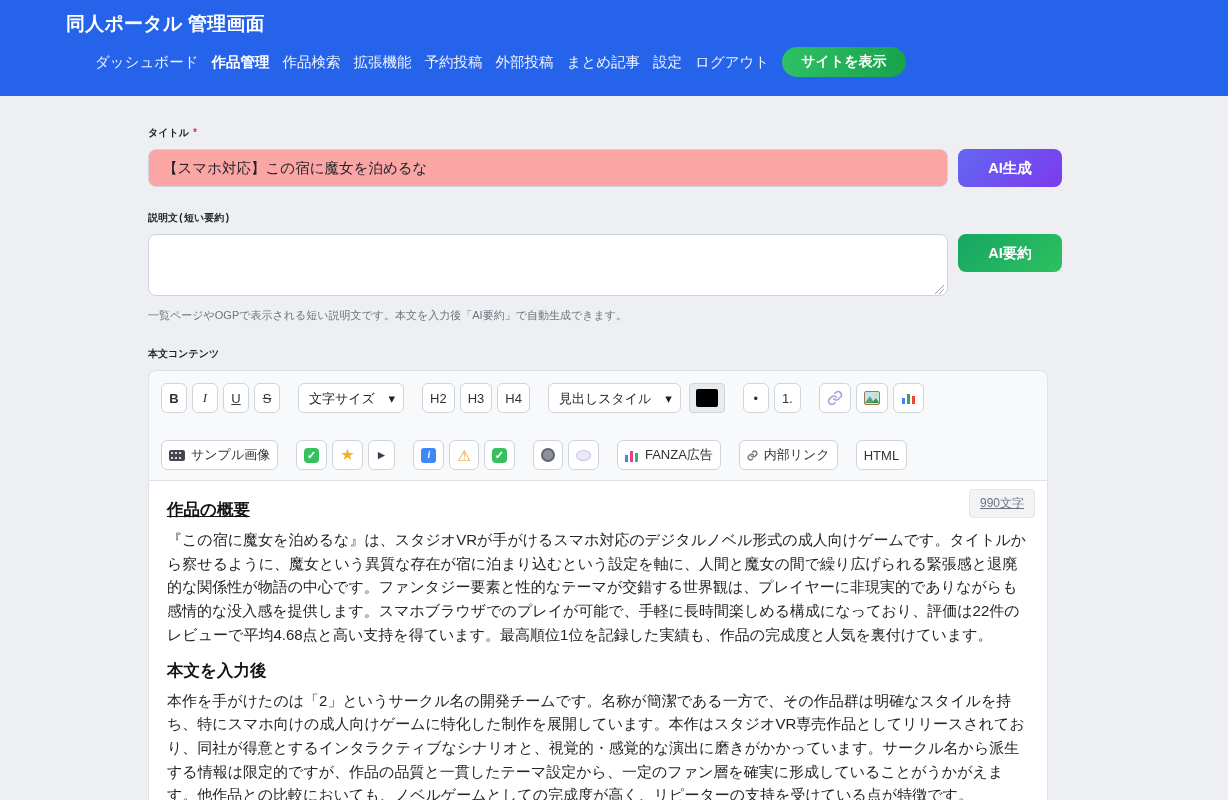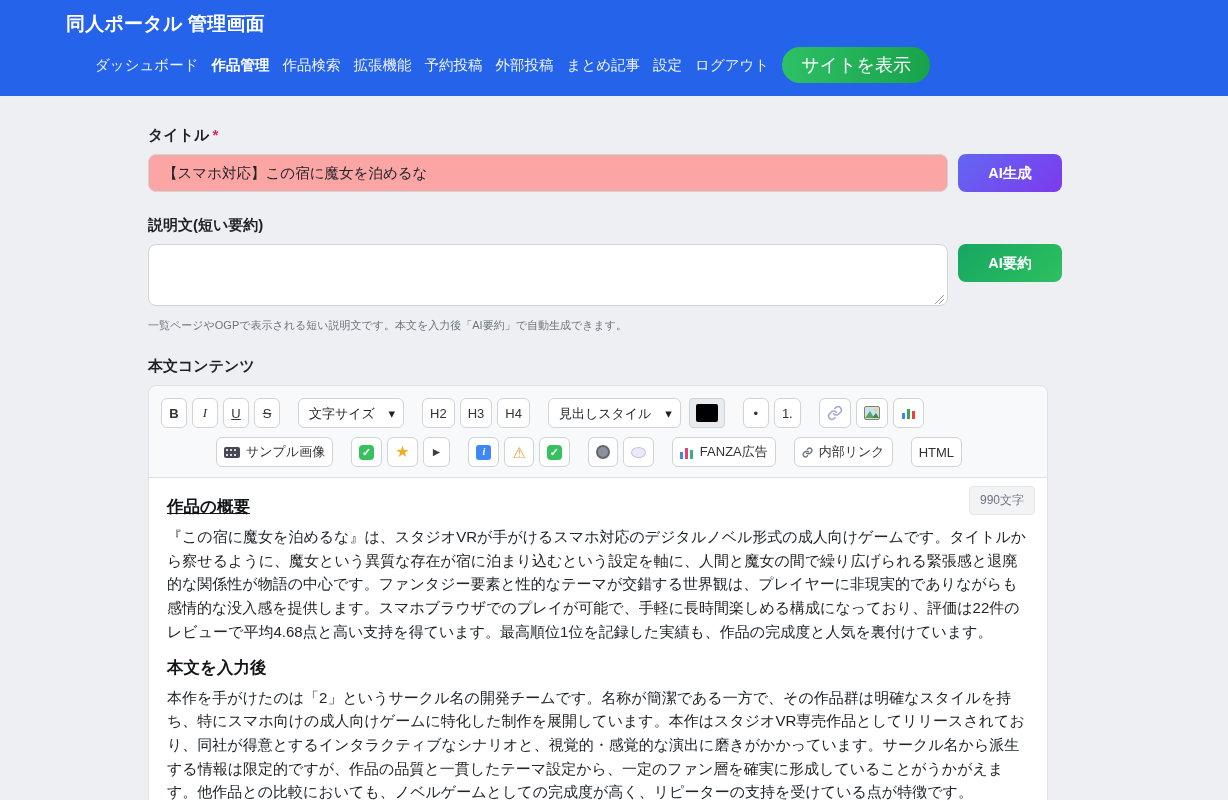--- a/index.html
+++ b/index.html
@@ -6,46 +6,46 @@
   html,body { margin:0; width:1228px; height:800px; overflow:hidden; }
   body { background:#edeff2; font-family:"Liberation Sans","DejaVu Sans",sans-serif; color:#212529; }
 
   
   .header { background:#2563eb; height:96px; padding:11px 24px 0 66px; color:#fff; }
   .app-title { font-size:19px; font-weight:bold; letter-spacing:.2px; }
   .nav { display:flex; align-items:center; margin:10px 0 0 29px; gap:13px; }
   .nav-item { font-size:14.5px; color:rgba(255,255,255,.92); cursor:pointer; white-space:nowrap; }
   .nav-item.active { font-weight:bold; color:#fff; }
   .view-site { background:linear-gradient(90deg,#2ec066,#18a34b); border:none; color:#fff;
-               padding:6px 19px; border-radius:999px; font-size:18px; font-weight:normal; cursor:pointer; }
+               padding:6px 19px; border-radius:999px; font-size:14px; font-weight:bold; cursor:pointer; }
 
   
   .main { padding:30px 0 0 148px; }
-  .field-label { font-size:15px; font-weight:bold; margin-bottom:9px; color:#1d2126; }
+  .field-label { font-size:10px; font-weight:bold; margin-bottom:9px; color:#1d2126;font-family:Liberation Mono, monospace; }
   .req { color:#e0245e; margin-left:3px; font-weight:bold; }
   .frow { display:flex; align-items:flex-start; gap:10px; }
   .text-input { width:800px; height:38px; border:1px solid #ced4da; border-radius:8px;
                 padding:0 14px; font-size:14.5px; background:#fca5a5; color:#212529; }
   .ai-btn { width:104px; height:38px; border:none; border-radius:8px; color:#fff;
             font-size:14.5px; font-weight:bold; cursor:pointer; }
   .ai-generate { background:linear-gradient(135deg,#6467f2,#7c3aed); }
   .ai-summary  { background:linear-gradient(135deg,#16a662,#2ec05f); }
   .sec { margin-bottom:24px; }
   .textarea-wrap { position:relative; width:800px; }
   .summary-textarea { width:800px; height:62px; border:1px solid #ced4da; border-radius:8px;
              padding:8px 14px; font:inherit; font-size:14.5px; resize:none; background:#fff; }
   .resize-corner { position:absolute; right:4px; bottom:6px; width:9px; height:9px; pointer-events:none;
      background:linear-gradient(135deg,transparent 0 46%,#9aa0a6 46% 54%,transparent 54% 68%,#9aa0a6 68% 76%,transparent 76%); }
   .helper { font-size:11px; color:#6c757d; margin-top:8px; }
 
   
   .editor { width:900px; margin-top:9px; }
   .toolbar { background:#f8f9fa; border:1px solid #dee2e6; border-radius:8px 8px 0 0; padding:12px 12px 10px; }
   .t-row { display:flex; align-items:center; }
-  .t-row + .t-row { margin-top:9px;justify-content:center; }
+  .t-row + .t-row { margin-top:27px; }
   .grp { display:flex; align-items:center; gap:5px; margin-right:18px; }
   .tbtn { min-width:26px; height:30px; background:#fff; border:1px solid #ced4da; border-radius:6px;
           font-size:13px; color:#333; display:inline-flex; align-items:center; justify-content:center;
           padding:0 7px; cursor:pointer; gap:6px; white-space:nowrap; }
   .tbtn.bold { font-weight:bold; }
   .tbtn.italic { font-style:italic; font-family:"Liberation Serif",serif; }
   .tbtn.underline { text-decoration:underline; }
   .tbtn.strike { text-decoration:line-through; }
   .select-wrap { position:relative; margin-right:18px; }
   .select-wrap::after { content:"▾"; position:absolute; right:9px; top:50%; transform:translateY(-50%);
@@ -67,21 +67,21 @@
   .ic-circle { width:14px; height:14px; border-radius:50%; background:#8d919b; border:2px solid #62666e; }
   .ic-bubble { width:15px; height:11px; background:#ece8f7; border:1px solid #c9c2e4; border-radius:50%; }
   .ic-film { width:16px; height:11px; background:#454853; border-radius:2px; position:relative; }
   .ic-film::after, .ic-film::before { content:""; position:absolute; left:2px; right:2px; height:2px;
      background:repeating-linear-gradient(90deg,#d8dbe2 0 2px,transparent 2px 4px); }
   .ic-film::after { top:2px; } .ic-film::before { bottom:2px; }
 
   .content { background:#fff; border:1px solid #dee2e6; border-top:none; padding:14px 18px 20px;
              position:relative; min-height:360px; font-size:15px; line-height:1.58; color:#212529; }
   .char-badge { position:absolute; top:8px; right:12px; background:#f1f3f5; border:1px solid #e4e7ea;
-                border-radius:4px; padding:4px 10px; font-size:12px; color:#6b7280; }
+                border-radius:4px; padding:4px 10px; font-size:12px; color:#6b7280;text-decoration:underline; }
   .content h3 { font-size:16.5px; margin:10px 0 6px; color:#121417; }
   .content h3:first-of-type { margin-top:1px;text-decoration:underline; }
   .content p { margin:0 0 8px; }
 </style>
 </head>
 <body>
 
 <div class="header">
   <div class="app-title">同人ポータル 管理画面</div>
   <div class="nav">

